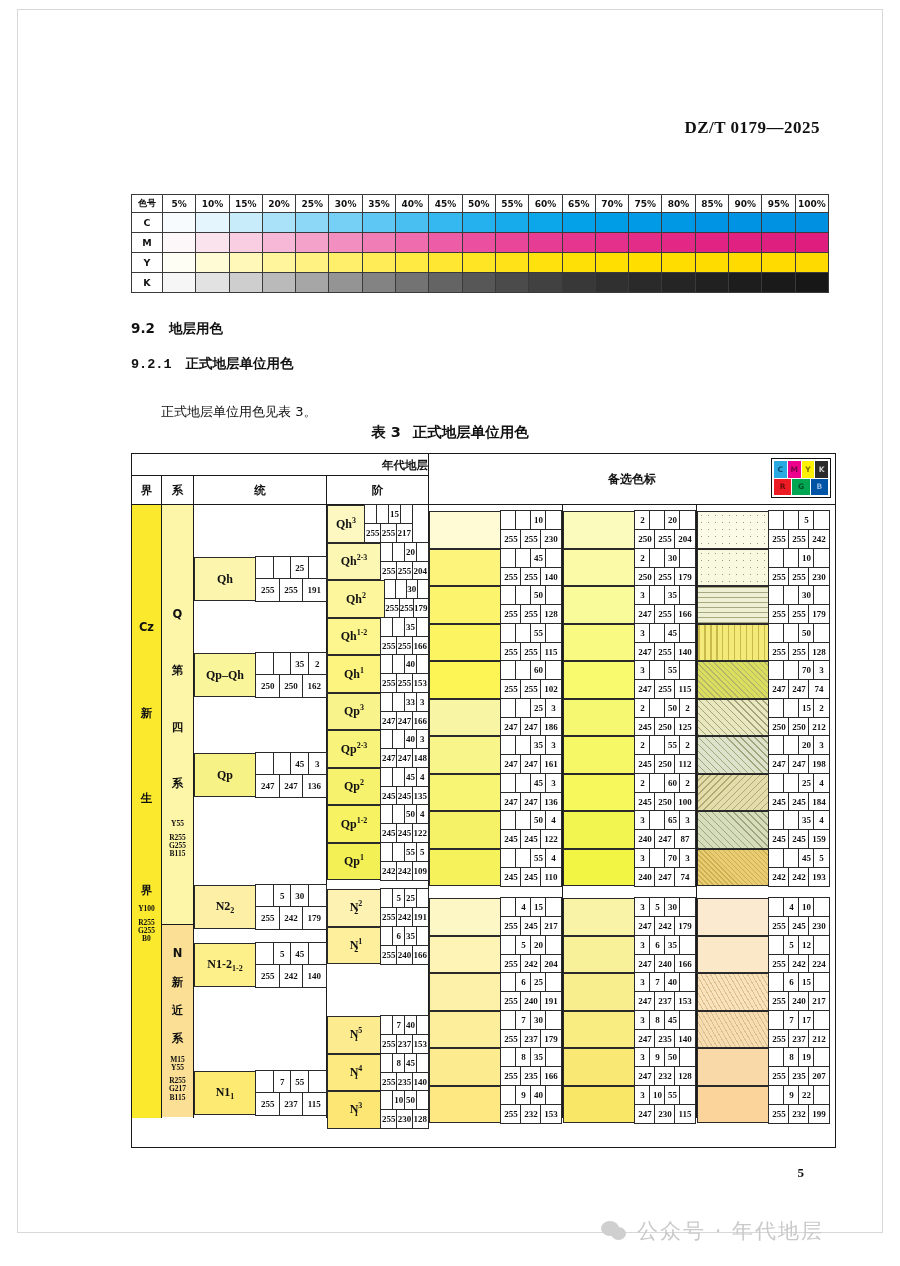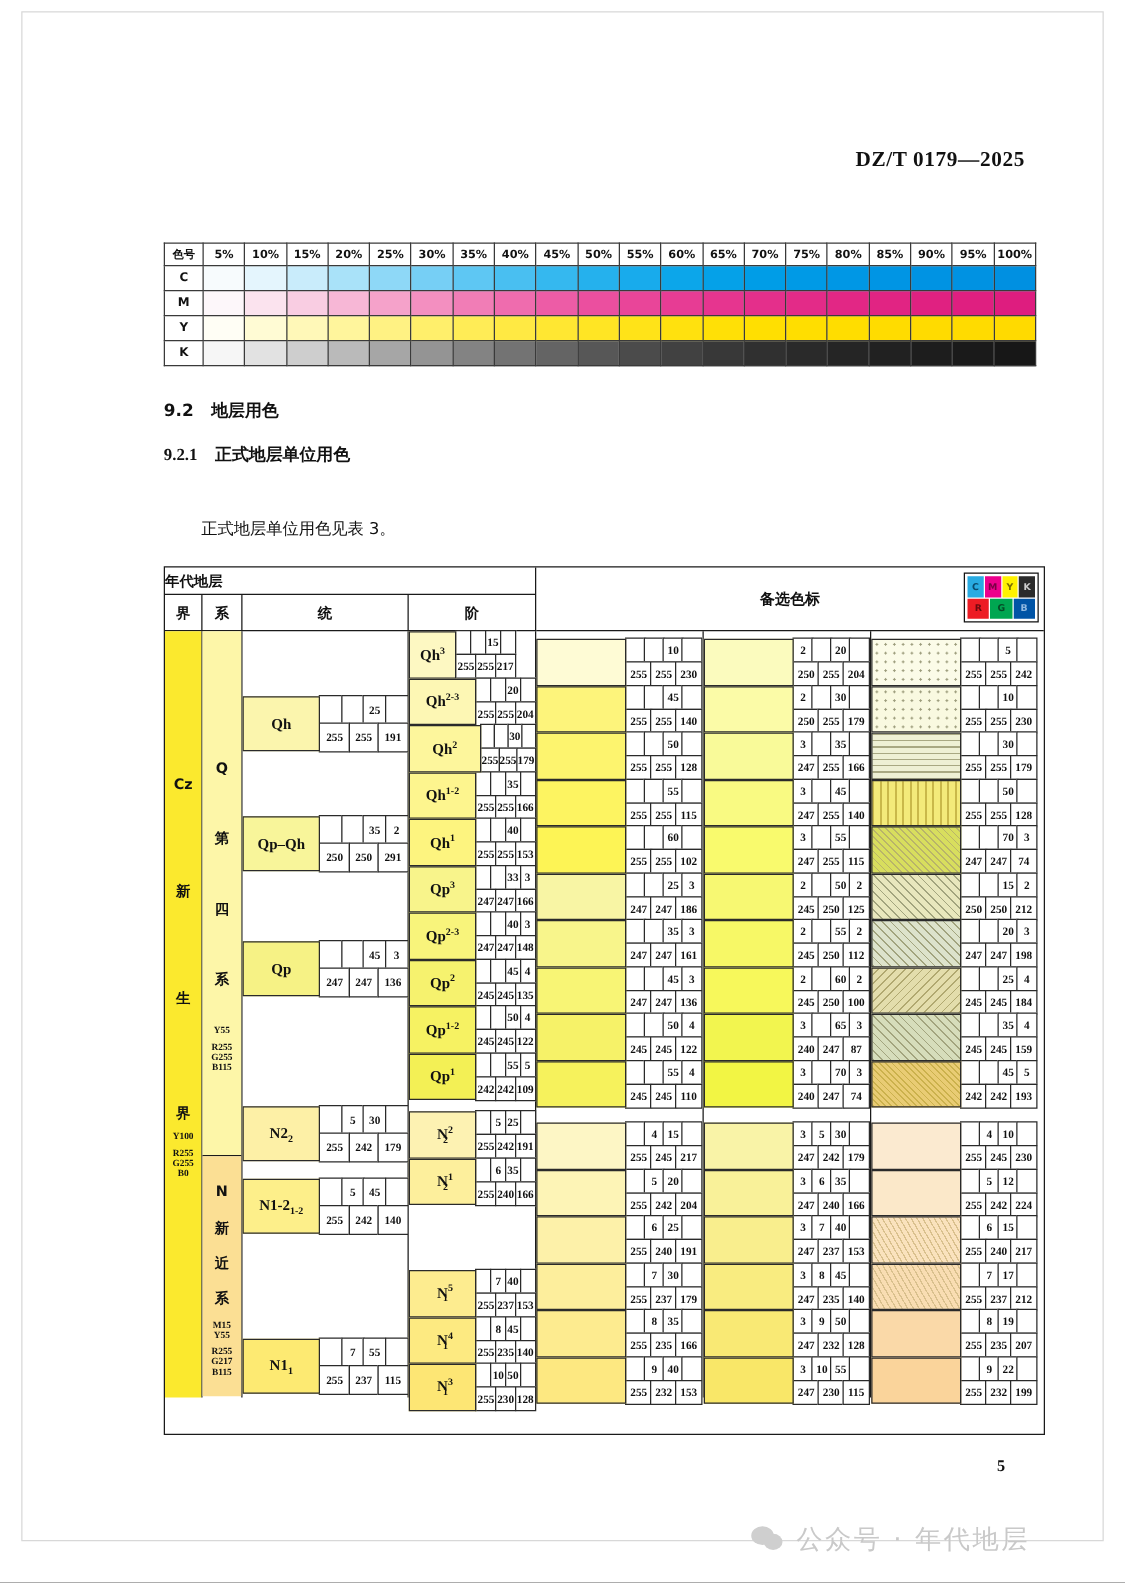--- a/index.html
+++ b/index.html
@@ -30,37 +30,37 @@
   .tbl2 td{
     border:1px solid #3a3a3a;width:32.3px;height:19px;padding:0;
     text-align:center;vertical-align:middle;
     font-family:"DejaVu Sans","Liberation Sans",sans-serif;font-size:9.5px;font-weight:bold;color:#111;
   }
   .tbl2 td.lab{width:30px;}
   .tbl2 tr.hdr td{height:17px;font-size:9px;}
   
   .h-92{position:absolute;left:113px;top:310px;font-family:"DejaVu Sans","Liberation Sans",sans-serif;
         font-size:13.5px;font-weight:bold;color:#111;}
-  .h-921{position:absolute;left:113px;top:345px;font-family:Liberation Serif, serif;
+  .h-921{position:absolute;left:113px;top:345px;font-family:Liberation Mono, monospace;
         font-size:13.5px;font-weight:bold;color:#111;}
   .h-gap{display:inline-block;width:14px;}
-  .para{position:absolute;left:143px;top:404px;font-family:"DejaVu Sans","Liberation Sans",sans-serif;
+  .para{position:absolute;left:143px;top:393px;font-family:"DejaVu Sans","Liberation Sans",sans-serif;
         font-size:13px;color:#111;}
   .tbl3-title{position:absolute;left:0;right:0;top:413px;text-align:center;
         font-family:"DejaVu Sans","Liberation Sans",sans-serif;font-weight:bold;font-size:14.5px;color:#111;}
   .tbl3-title .sp{display:inline-block;width:12px;}
   
   .tbl3{
     position:absolute;left:113px;top:443px;width:705px;height:695px;
     border:1.8px solid #1a1a1a;background:#fff;box-sizing:border-box;
   }
   .t3-head{display:flex;width:100%;}
   .t3-head-left{width:297px;box-sizing:border-box;border-right:1.6px solid #1a1a1a;}
   .t3-head-right{flex:1;box-sizing:border-box;position:relative;}
-  .t3-h1{height:22px;line-height:22px;text-align:left;font-family:"DejaVu Sans","Liberation Sans",sans-serif;
+  .t3-h1{height:22px;line-height:22px;text-align:right;font-family:"DejaVu Sans","Liberation Sans",sans-serif;
         font-weight:bold;font-size:11.5px;color:#111;border-bottom:1.3px solid #1a1a1a;box-sizing:border-box;}
   .t3-h2{display:flex;height:29px;border-bottom:1.6px solid #1a1a1a;box-sizing:border-box;}
   .t3-h2 > div{display:flex;align-items:center;justify-content:center;
         font-family:"DejaVu Sans","Liberation Sans",sans-serif;font-weight:bold;font-size:11.5px;color:#111;
         box-sizing:border-box;border-right:1.1px solid #1a1a1a;}
   .t3-h2 > div:last-child{border-right:none;}
   .c-jie{width:30px;} .c-xi{width:32px;} .c-tong{width:133px;} .c-jie2{flex:1;}
   .t3-right-title{height:51px;line-height:51px;text-align:center;
         font-family:"DejaVu Sans","Liberation Sans",sans-serif;font-weight:bold;font-size:12px;color:#111;
         border-bottom:1.6px solid #1a1a1a;box-sizing:border-box;}
@@ -248,20 +248,23 @@
       </table>
 
   <div class="h-92">
     <span>9.2</span><span class="h-gap"></span><span>地层用色</span>
   </div>
   <div class="h-921">
     <span>9.2.1</span><span class="h-gap"></span><span>正式地层单位用色</span>
   </div>
   <div class="para">正式地层单位用色见表 3。</div>
 
+  <div class="tbl3-title">
+    <span>表 3</span><span class="sp"></span><span>正式地层单位用色</span>
+  </div>
 
   <div class="tbl3">
     <div class="t3-head">
       <div class="t3-head-left">
         <div class="t3-h1">年代地层</div>
         <div class="t3-h2">
           <div class="c-jie">界</div>
           <div class="c-xi">系</div>
           <div class="c-tong">统</div>
           <div class="c-jie2">阶</div>
@@ -356,21 +359,21 @@
               <div class="vgrid" style="width:70px">
                 <div class="vrow">
                   <div class="vc"></div>
                   <div class="vc"></div>
                   <div class="vc">35</div>
                   <div class="vc">2</div>
                 </div>
                 <div class="vrow">
                   <div class="vc">250</div>
                   <div class="vc">250</div>
-                  <div class="vc">291</div>
+                  <div class="vc">162</div>
                 </div>
               </div>
             </div>
             <div class="spacer" style="height:56px"></div>
             <div class="entry" style="height:44px">
               <div class="sw" style="width:62px;background-color:#f6f285">
                 <span>Qp</span>
               </div>
               <div class="vgrid" style="width:70px">
                 <div class="vrow">

